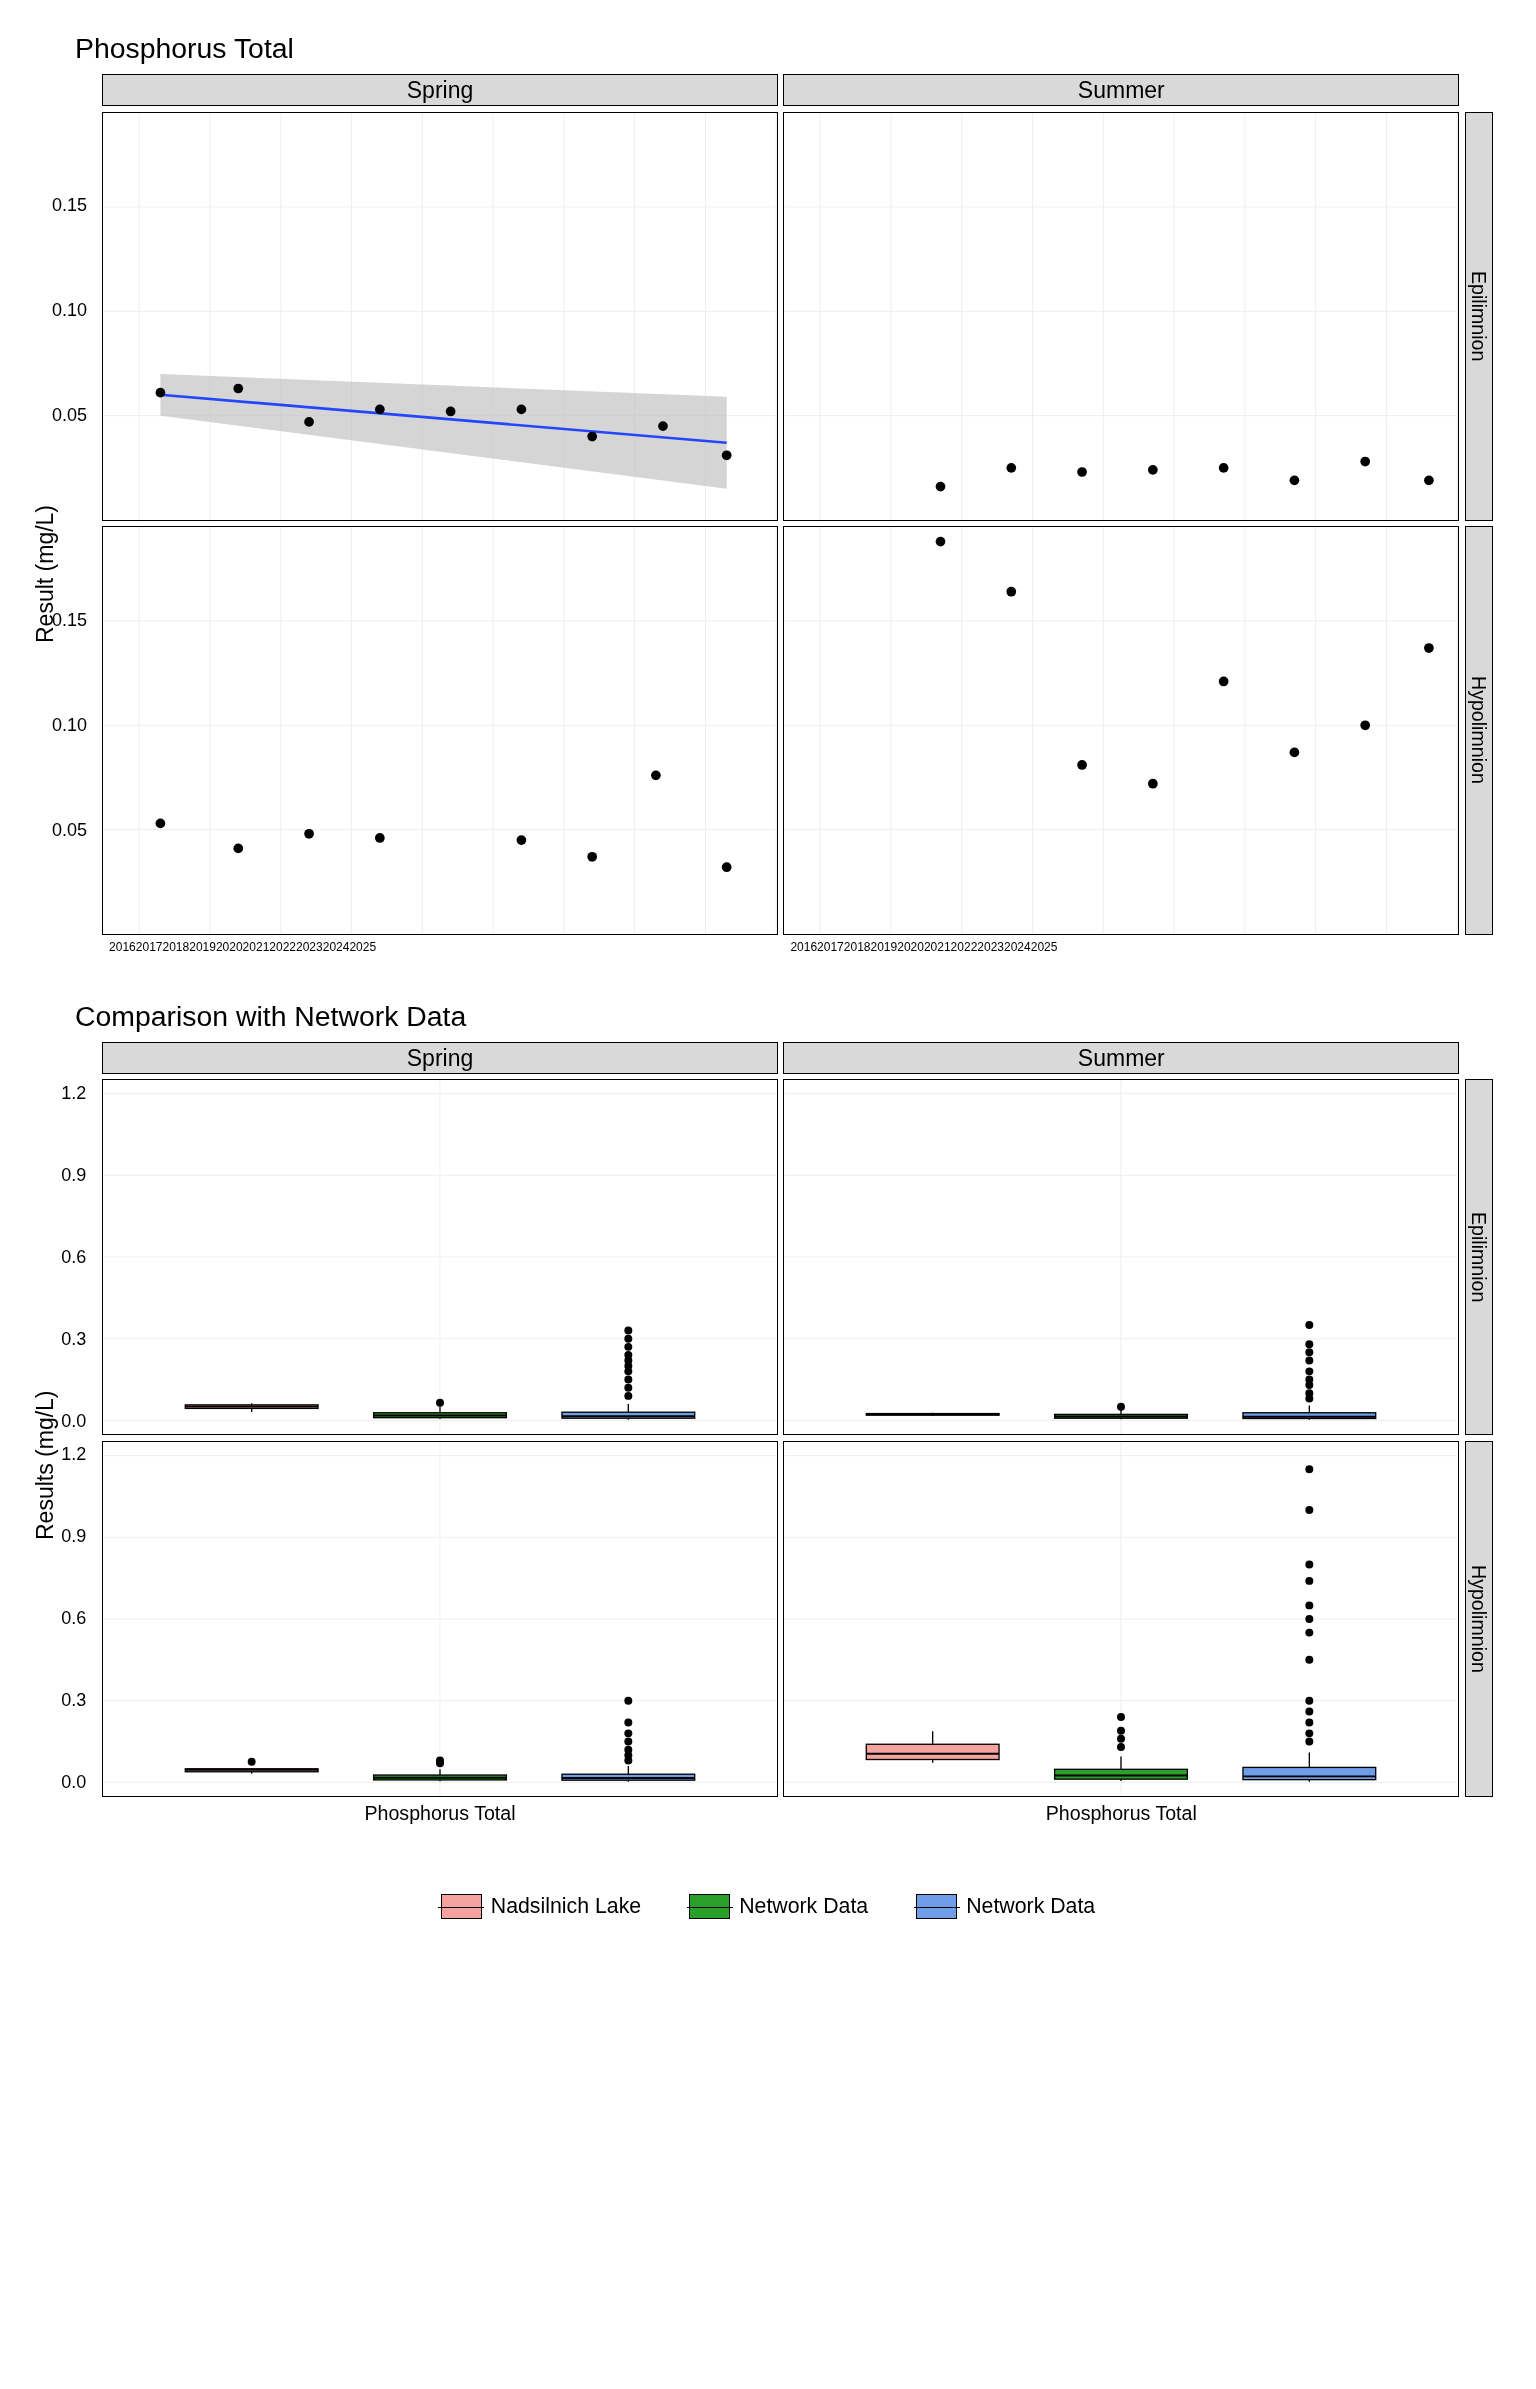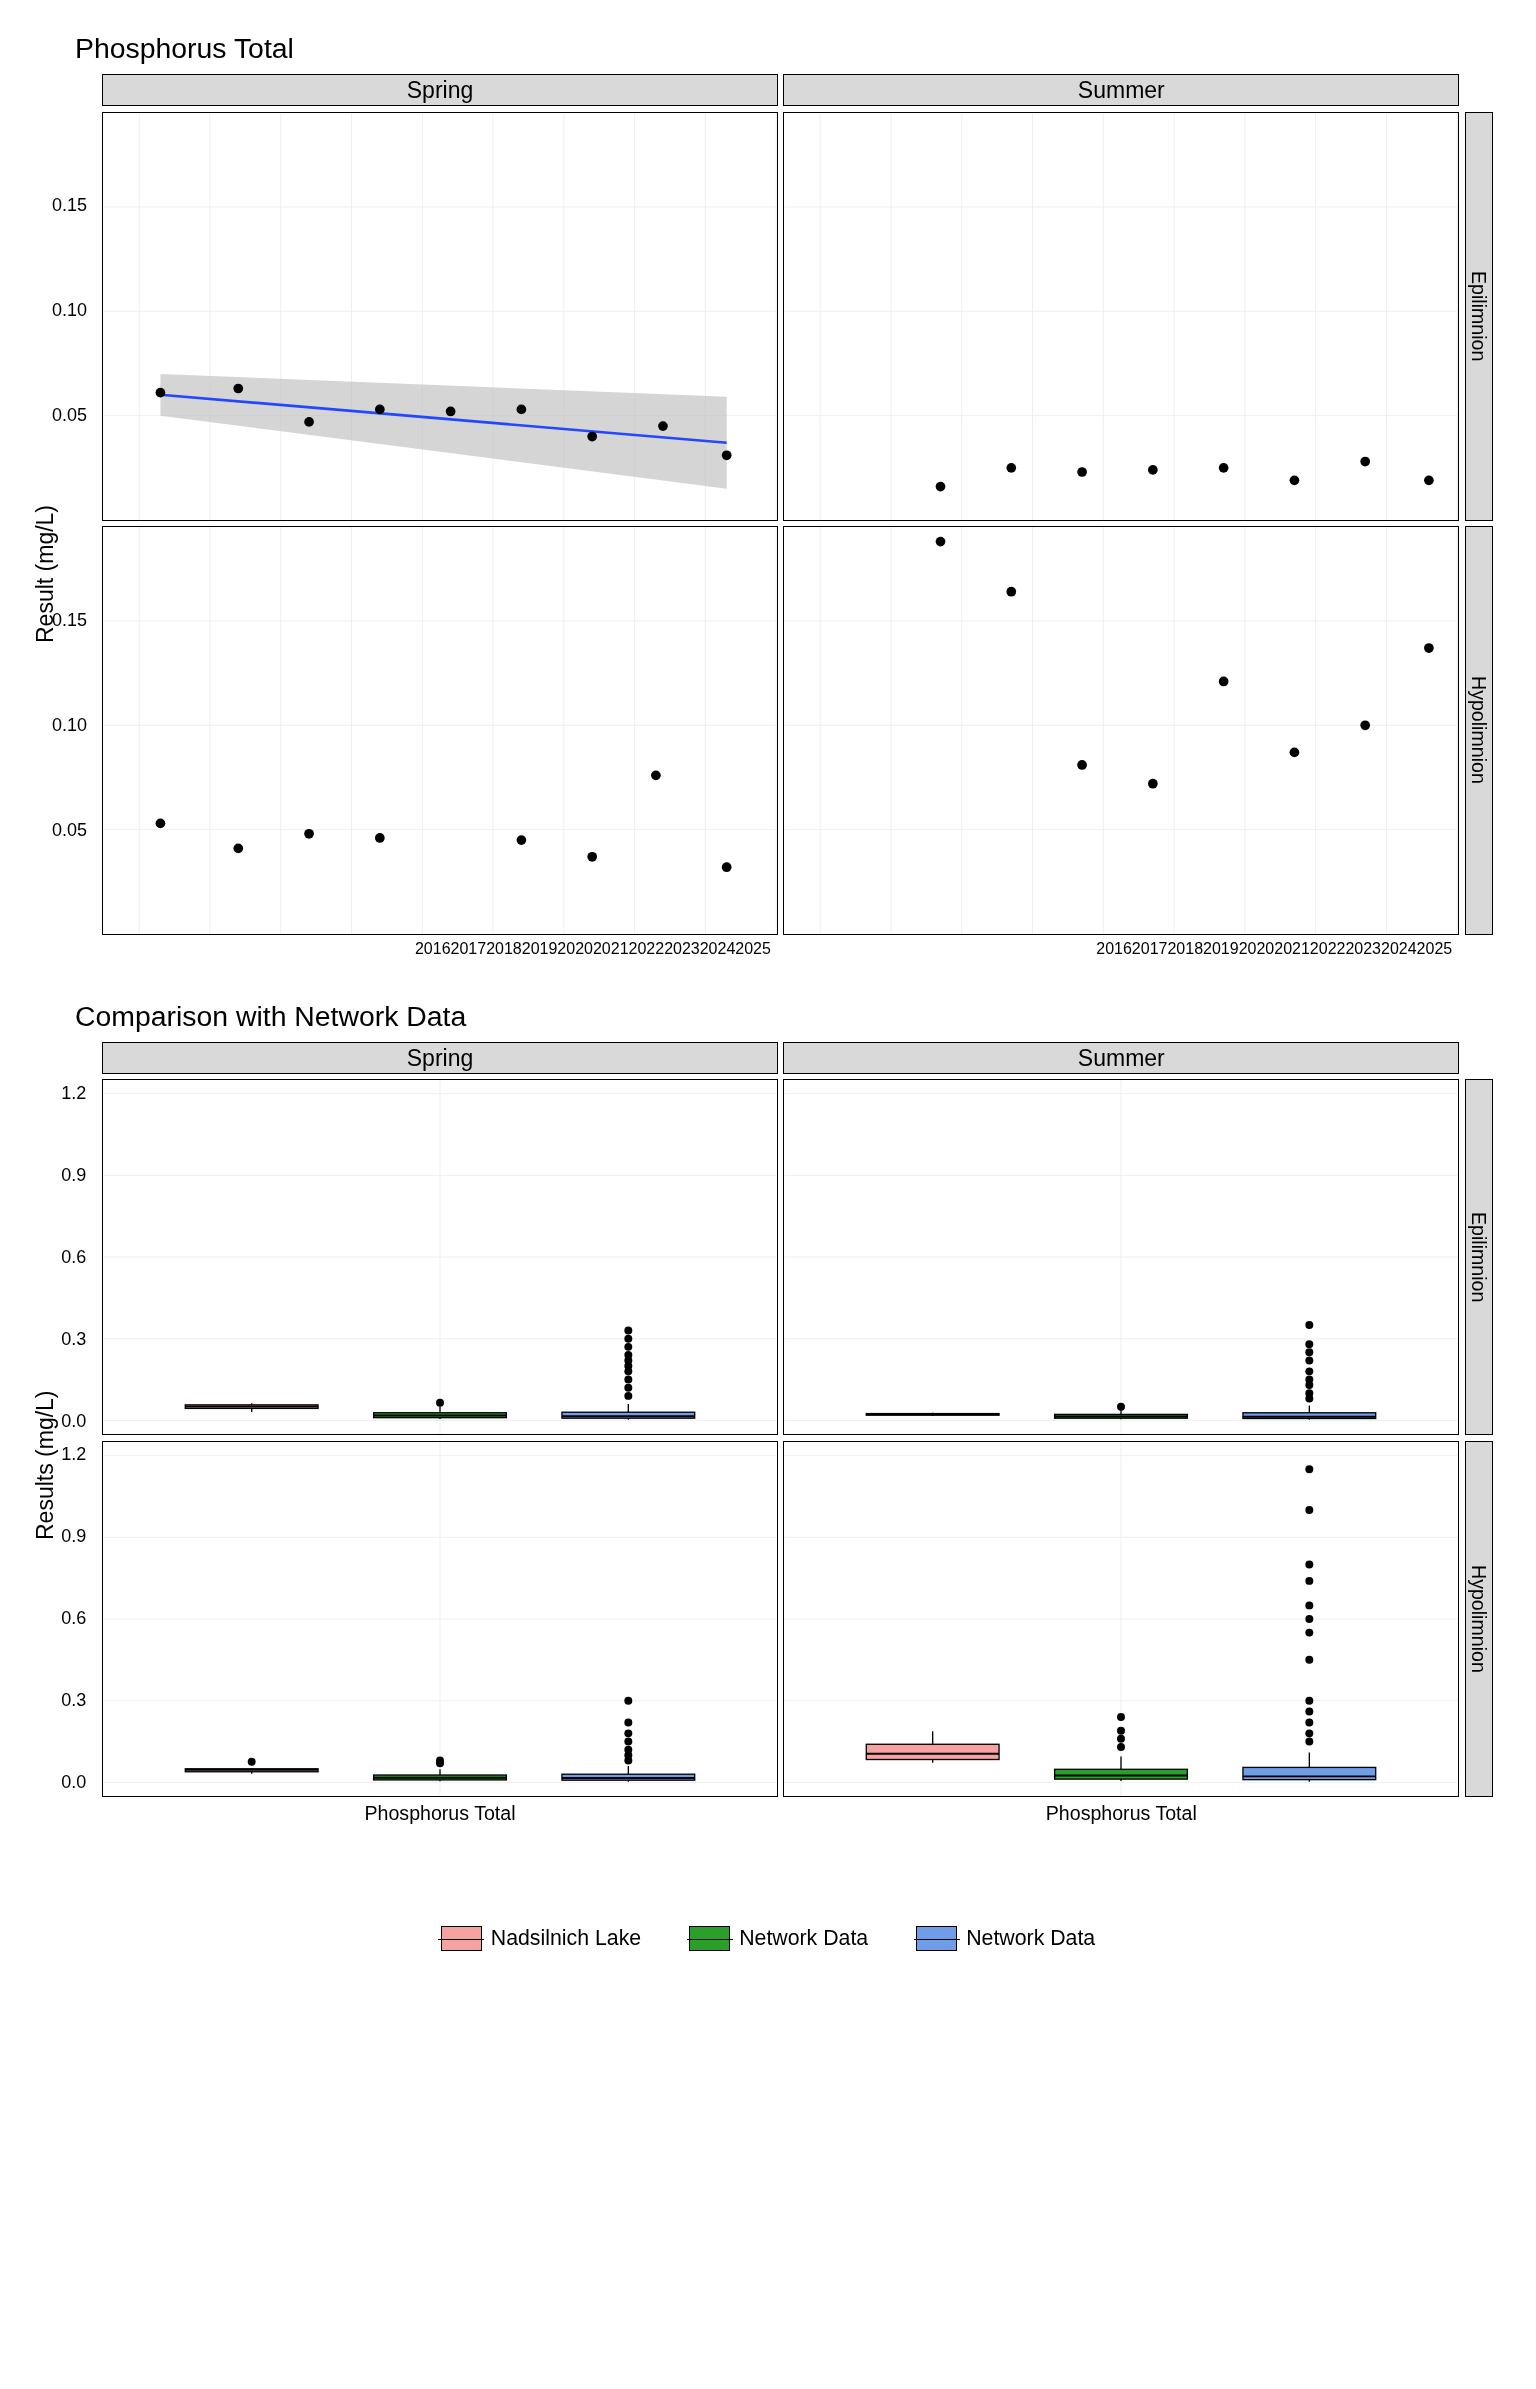--- a/index.html
+++ b/index.html
@@ -6,24 +6,24 @@
   .page{width:1536px;height:2389px;position:relative;background:#fff;padding:27px 36px;box-sizing:border-box}
   .chart-title{font-size:28.4px;margin:5.3px 0 9px 39px}
   .facet-grid{display:grid;gap:5.3px}
   .scatter-grid{grid-template-columns:676px 676px 28.4px;grid-template-rows:32px 409px 409px 32px;margin-left:66px}
   .box-grid{grid-template-columns:676px 676px 28.4px;grid-template-rows:32px 356px 356px 30px;margin-left:66px}
   .col-head{background:#d9d9d9;border:0.9px solid #000;display:flex;align-items:center;justify-content:center;font-size:23px}
   .row-head{background:#d9d9d9;border:0.9px solid #000;display:flex;align-items:center;justify-content:center;font-size:19.6px;writing-mode:vertical-rl}
   .panel{border:0.9px solid #000;background:#fff;position:relative;overflow:hidden}
   .panel svg{position:absolute;inset:0;width:100%;height:100%}
   .yaxis-label{position:absolute;font-size:23px;transform:rotate(-90deg);transform-origin:left top}
-  .xaxis-ticks{display:flex;justify-content:flex-end;font-size:16px;padding:0 7.1px}
+  .xaxis-ticks{display:flex;justify-content:flex-start;font-size:12px;padding:0 7.1px}
   .xaxis-row{grid-column:1 / span 2;display:grid;grid-template-columns:676px 676px;gap:5.3px}
   .xlabel-single{text-align:center;font-size:19.6px}
-  .legend{display:flex;justify-content:center;gap:48px;margin-top:94px}
+  .legend{display:flex;justify-content:center;gap:48px;margin-top:62px}
   .legend-item{display:flex;align-items:center;gap:9px;font-size:21.3px}
   .key{width:39px;height:23px;border:0.9px solid #000;position:relative}
   .key::after{content:"";position:absolute;left:-3.6px;right:-3.6px;top:50%;height:1.8px;background:#000}
   .ytick-col{position:absolute;text-align:right;font-size:18px}
   .ytick-col div{position:absolute;right:8px;transform:translateY(-50%);white-space:nowrap}
   .empty{background:transparent;border:none}
 </style>
 </head>
 <body>
 

